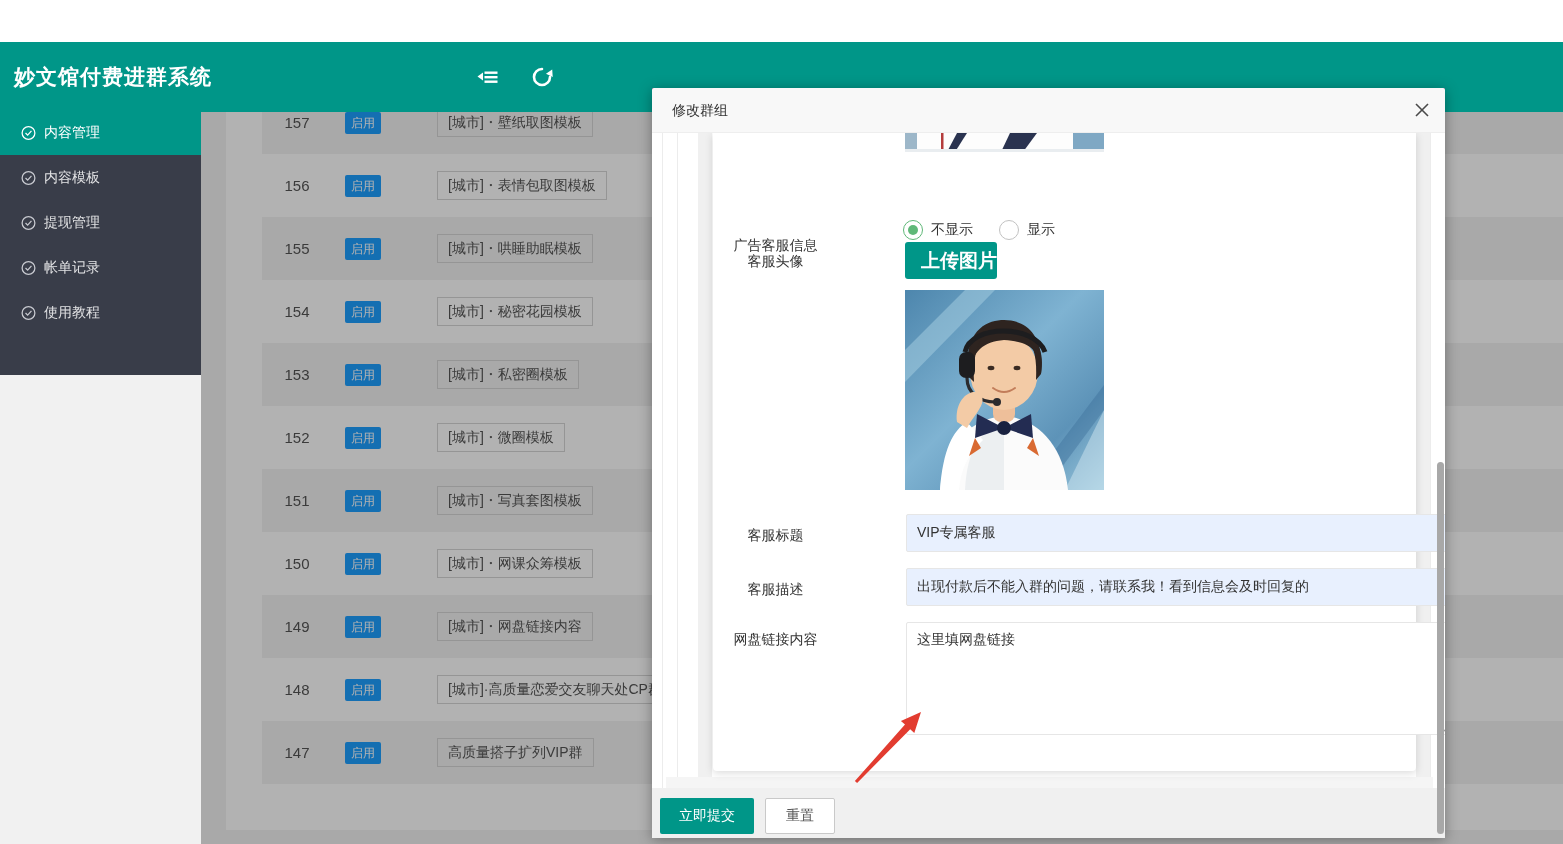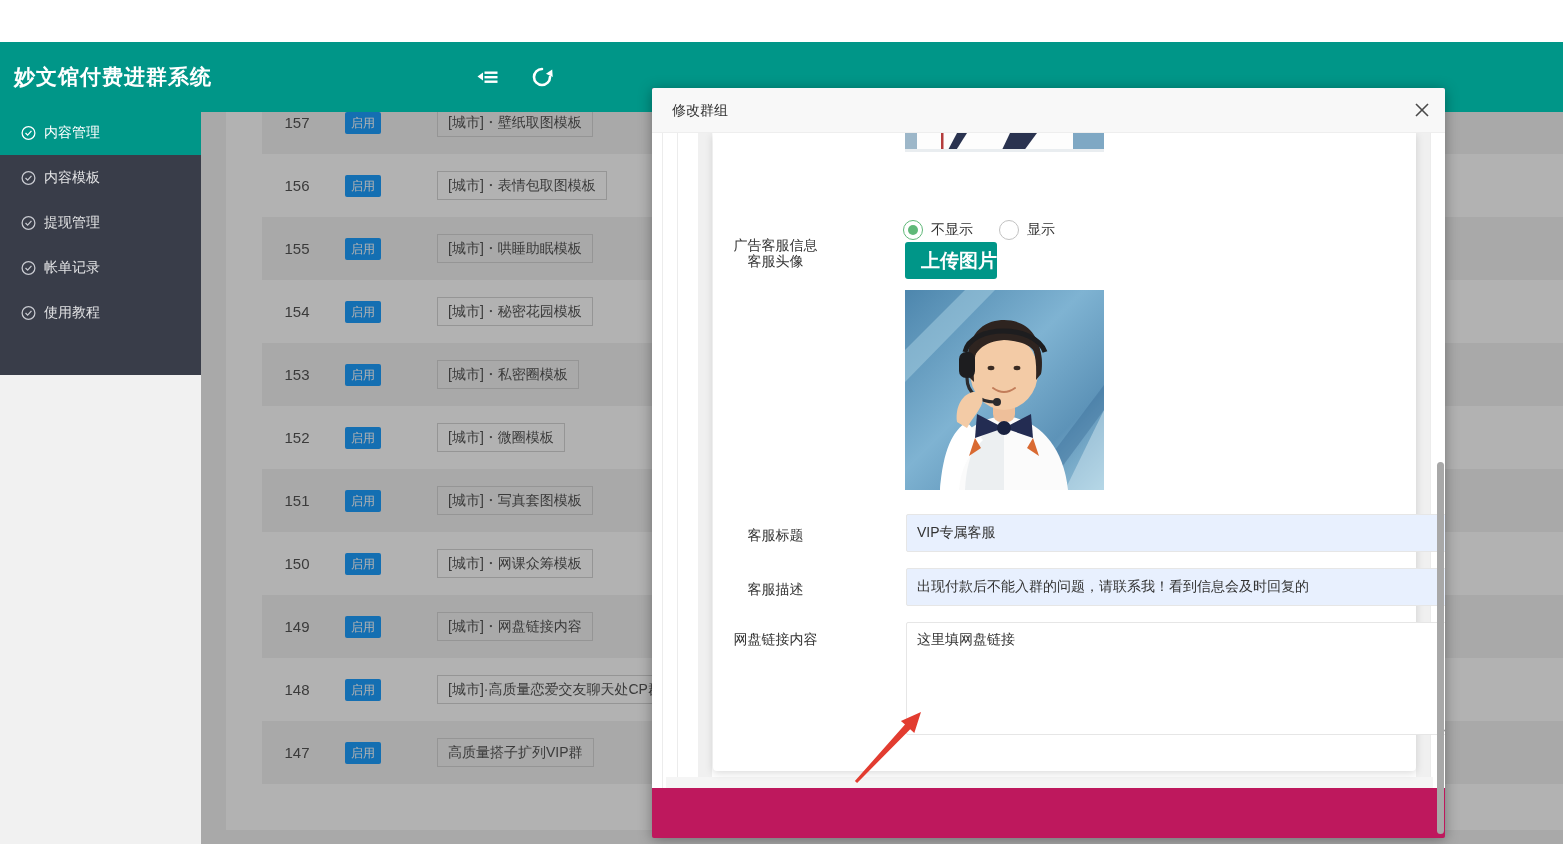--- a/index.html
+++ b/index.html
@@ -319,15 +319,19 @@
         <line x1="3" y1="11" x2="11" y2="3" stroke="#999" stroke-width="1.2"></line>
         <line x1="7" y1="11" x2="11" y2="7" stroke="#999" stroke-width="1.2"></line>
       </svg>
 
       <svg id="red-arrow" viewBox="0 0 100 90">
         <polygon points="13.9,81 16.1,83 69.2,29.2 73.3,32.9 80,12 59.9,20.9 64,24.6" fill="#E23C30"></polygon>
       </svg>
     </div>
   </div>
 
+  <div id="modal-footer">
+    <button id="submit-btn">立即提交</button>
+    <button id="reset-btn">重置</button>
+  </div>
 
   <div id="modal-scrollthumb"></div>
 </div>
 
 </body></html>

